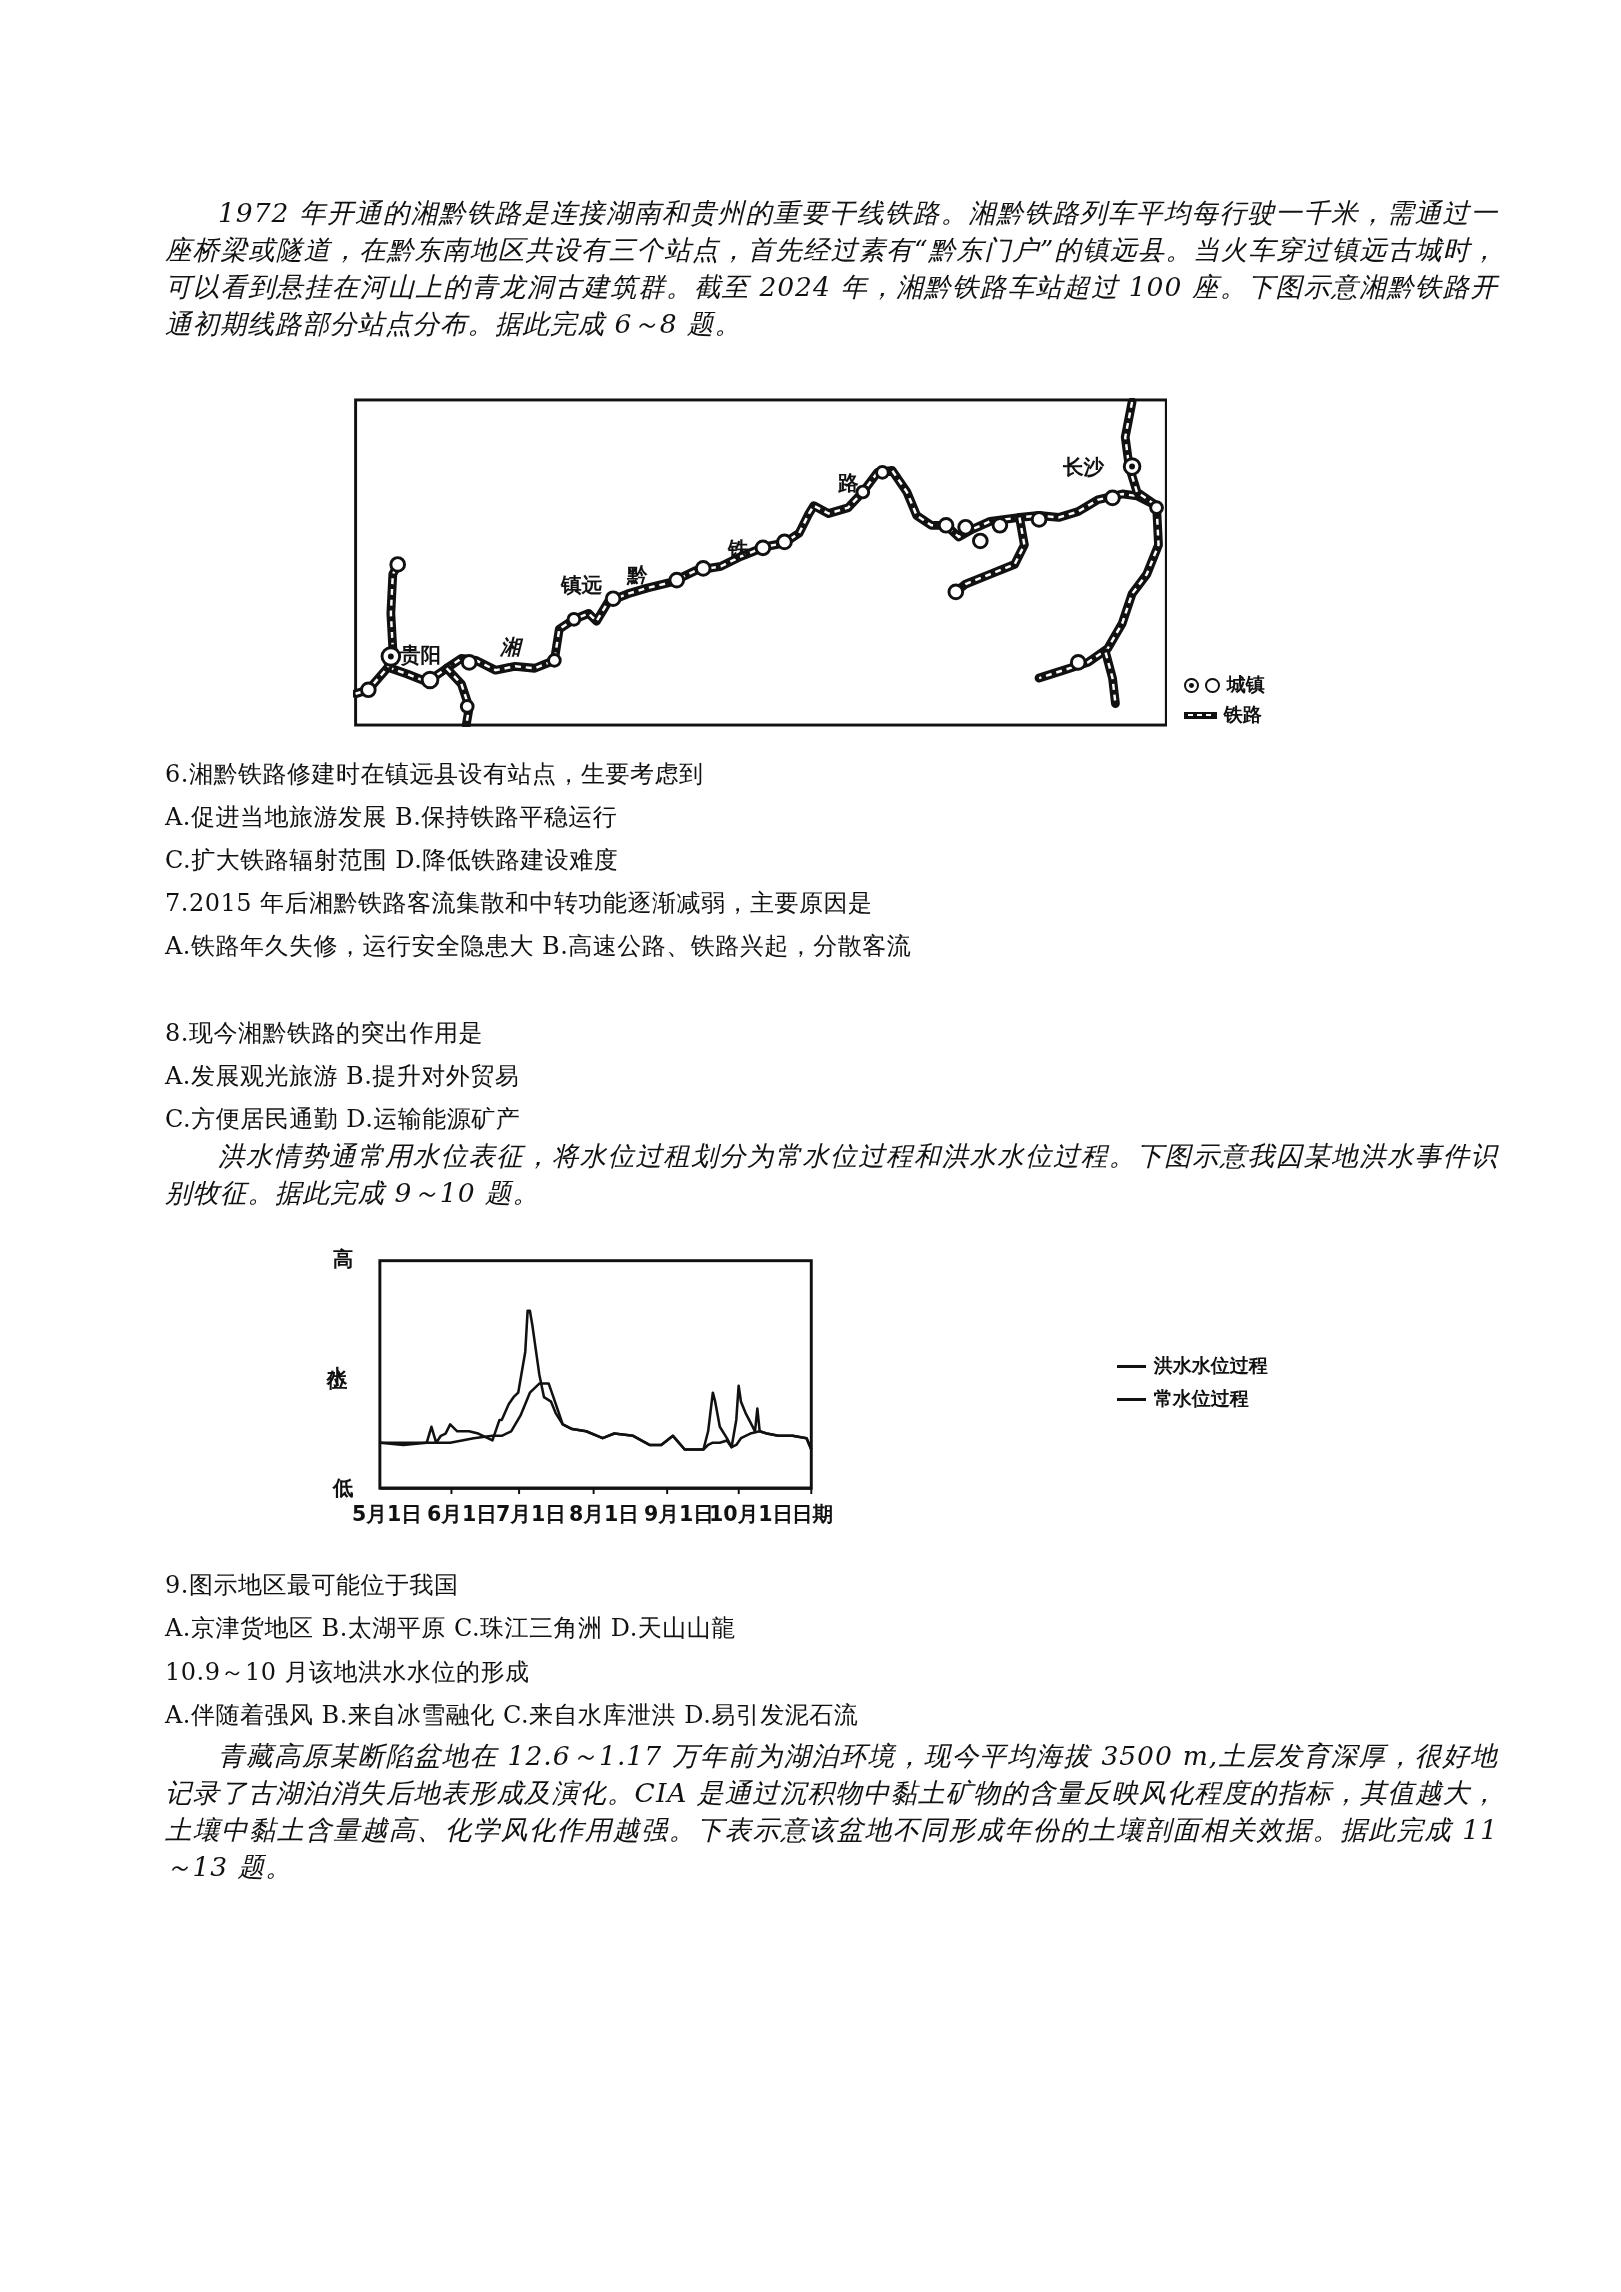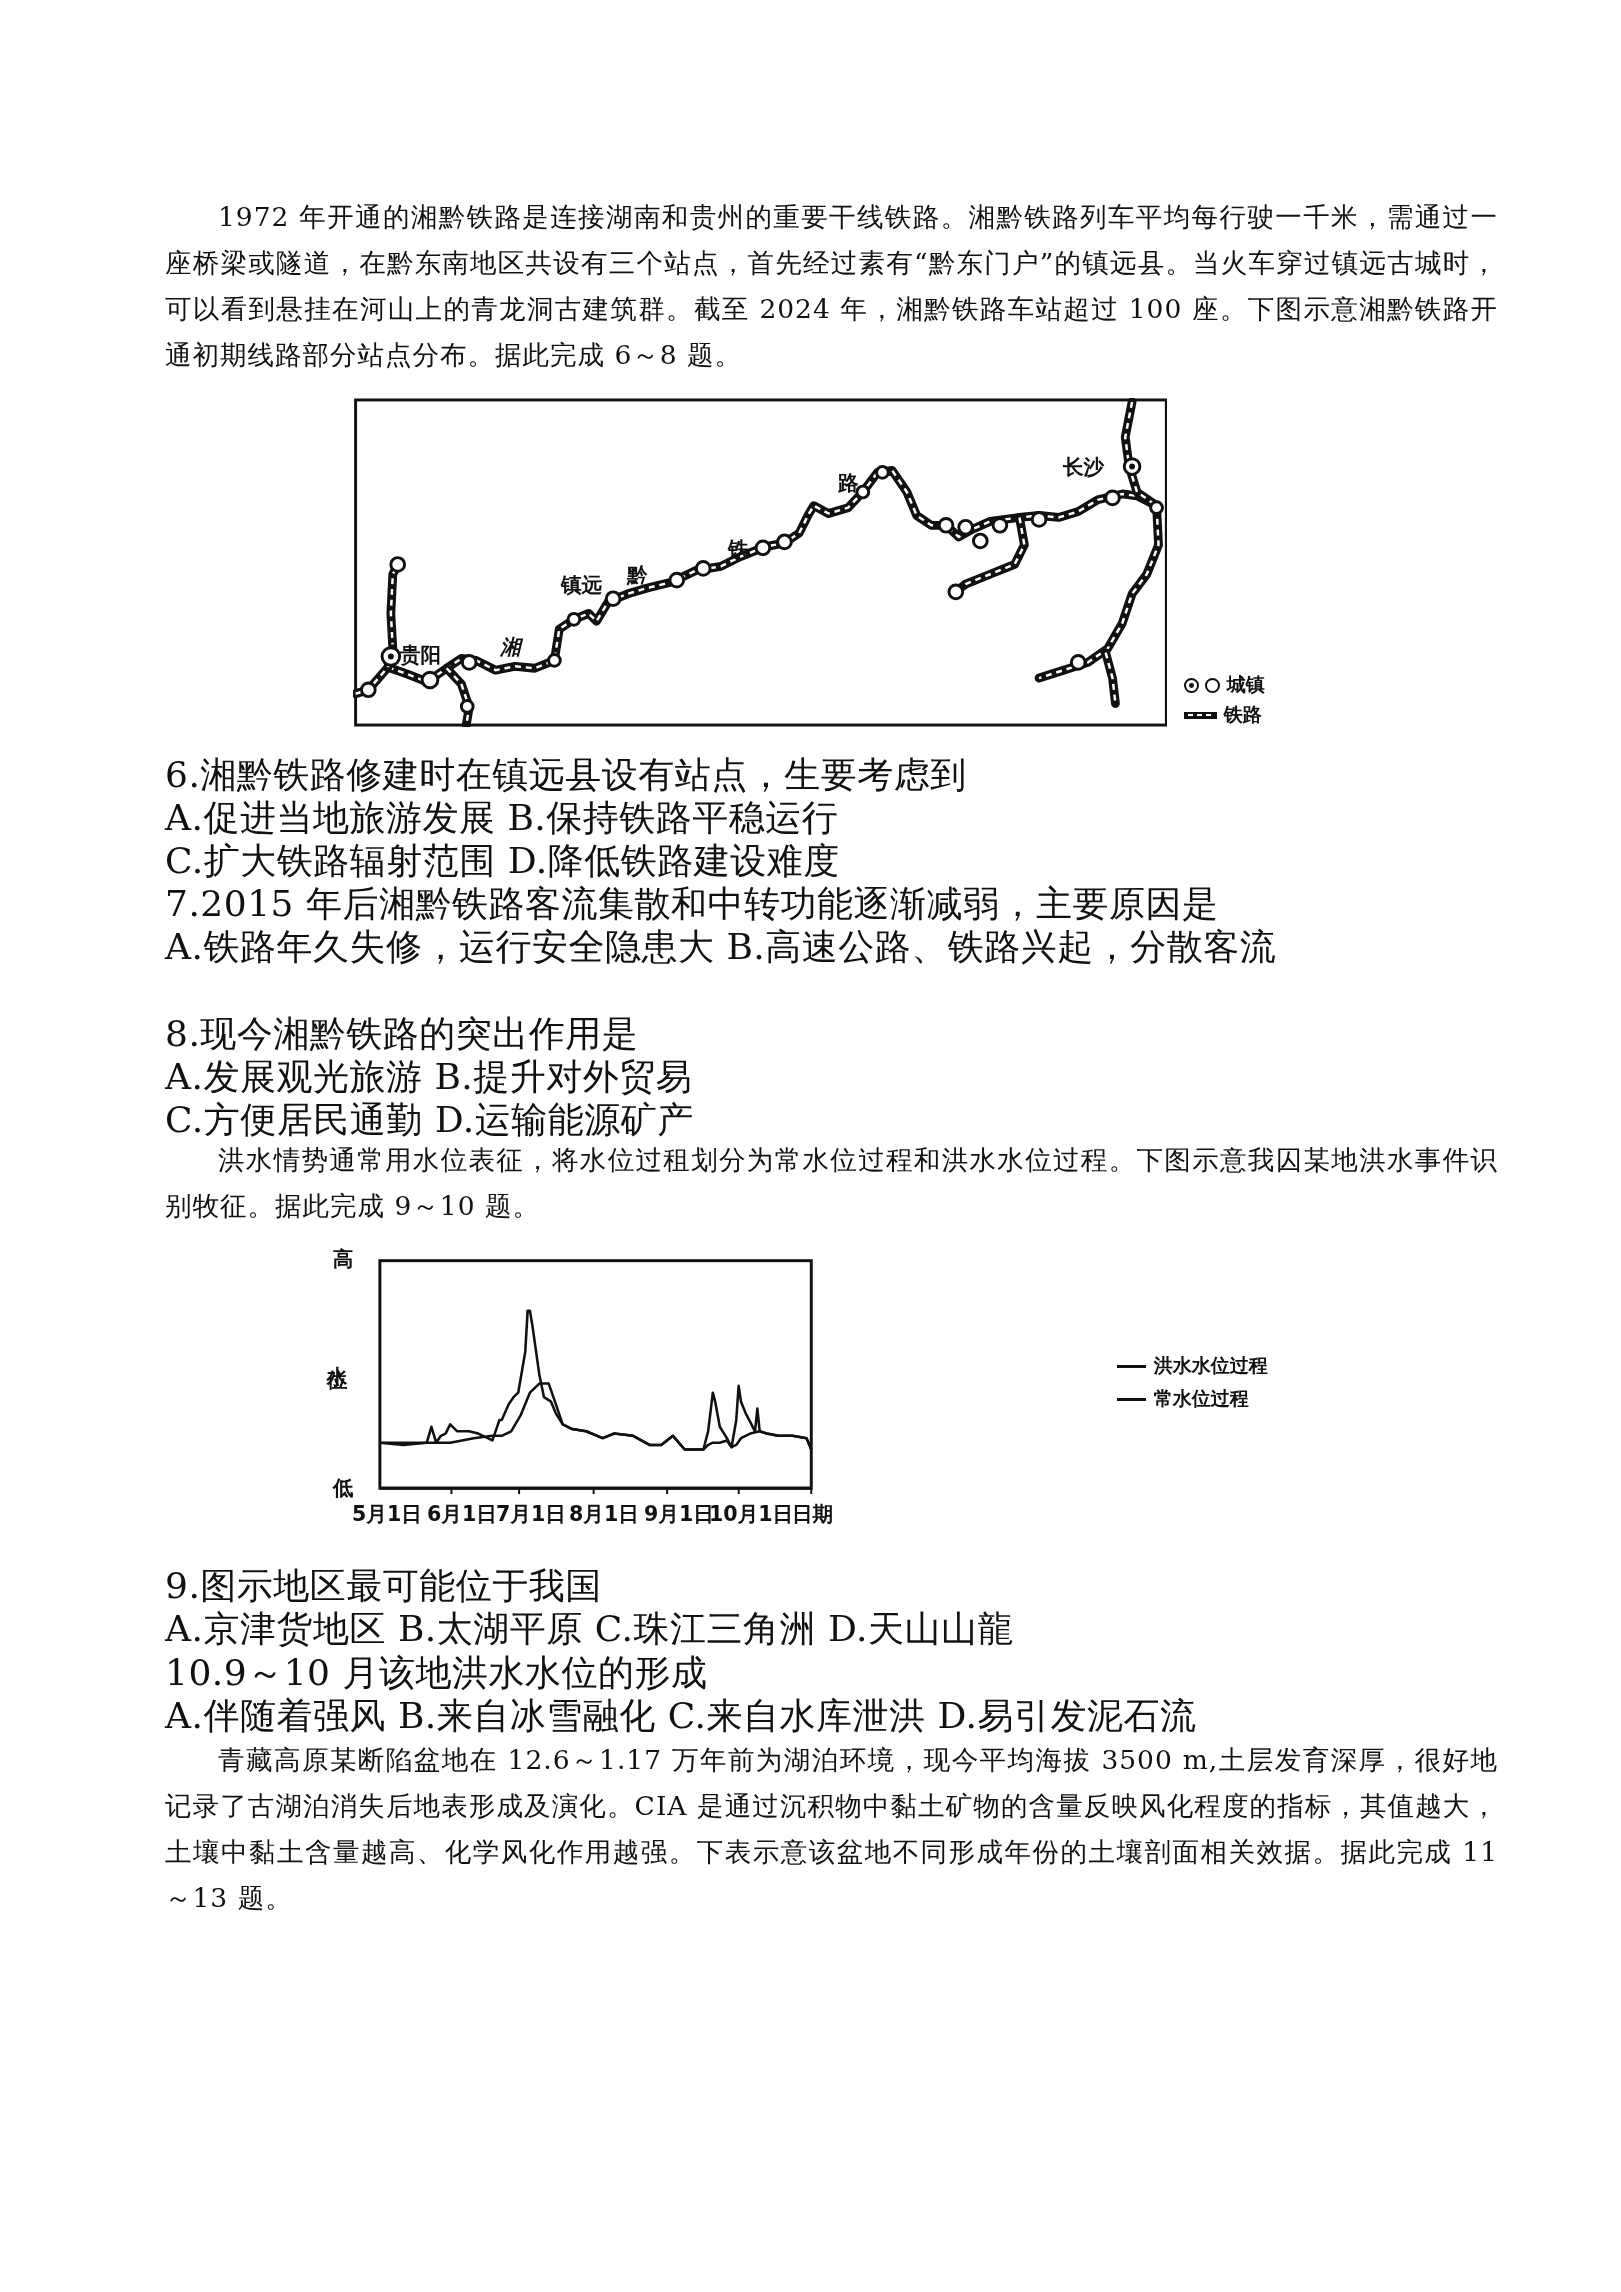--- a/index.html
+++ b/index.html
@@ -1,21 +1,21 @@
 <!DOCTYPE html>
 <html><head>
 <meta charset="utf-8">
 <style>
   html, body { margin:0; padding:0; background:#ffffff; }
   body { width:1621px; height:2293px; position:relative; overflow:hidden;
          font-family:"DejaVu Serif","Liberation Serif",serif; color:#111; }
   .page { position:absolute; left:0; top:0; width:1621px; height:2293px; }
-  .para { position:absolute; left:165px; width:1333px; font-size:26.5px; line-height:46px;
-          text-indent:53px; letter-spacing:1px; text-align:justify; }
-  .line { position:absolute; left:165px; font-size:36px; line-height:43px; white-space:nowrap; letter-spacing:0.5px; }
+  .para { position:absolute; left:165px; width:1333px; font-size:26.5px; line-height:37px;
+          text-indent:53px; letter-spacing:1px; text-align:justify;font-style:italic; }
+  .line { position:absolute; left:165px; font-size:24px; line-height:43px; white-space:nowrap; letter-spacing:0.5px; }
   .fig { position:absolute; }
   .maplbl { position:absolute; font-family:"DejaVu Sans","Liberation Sans",sans-serif; font-weight:bold; font-size:20.6px; color:#111; }
   .legend { position:absolute; font-family:"DejaVu Sans","Liberation Sans",sans-serif; font-weight:bold; font-size:19px; }
   .tick { position:absolute; font-family:"DejaVu Sans","Liberation Sans",sans-serif; font-weight:bold; font-size:20.6px; white-space:nowrap; }
 </style>
 </head>
 <body>
 
 <div class="page">
 

